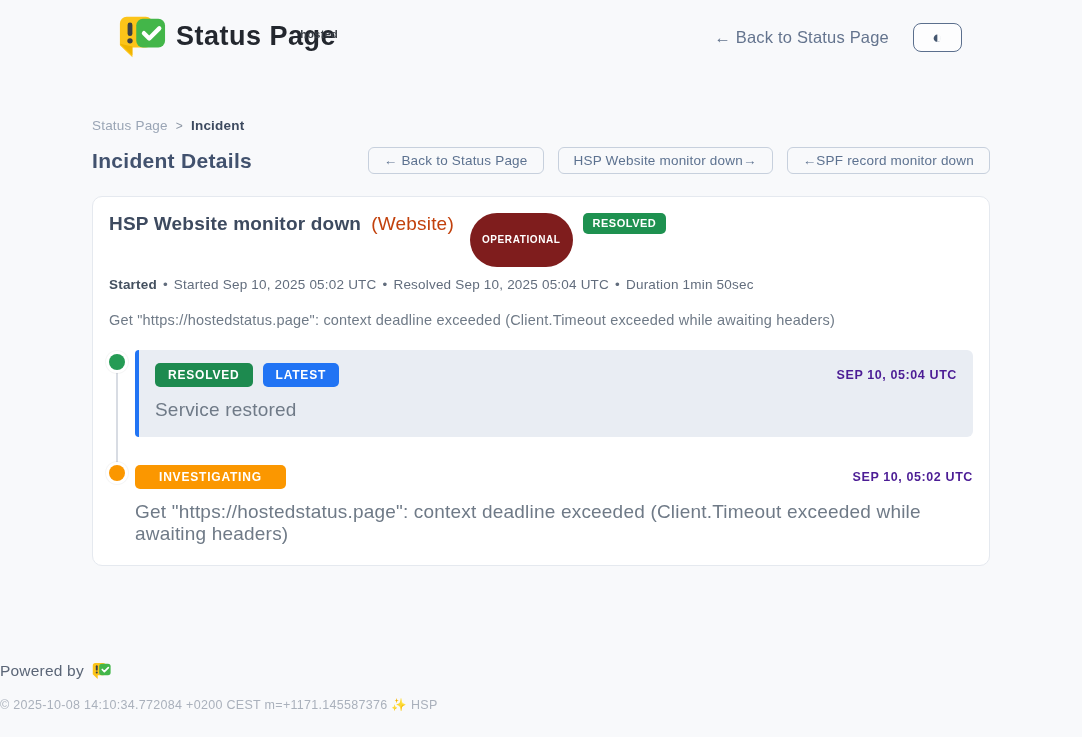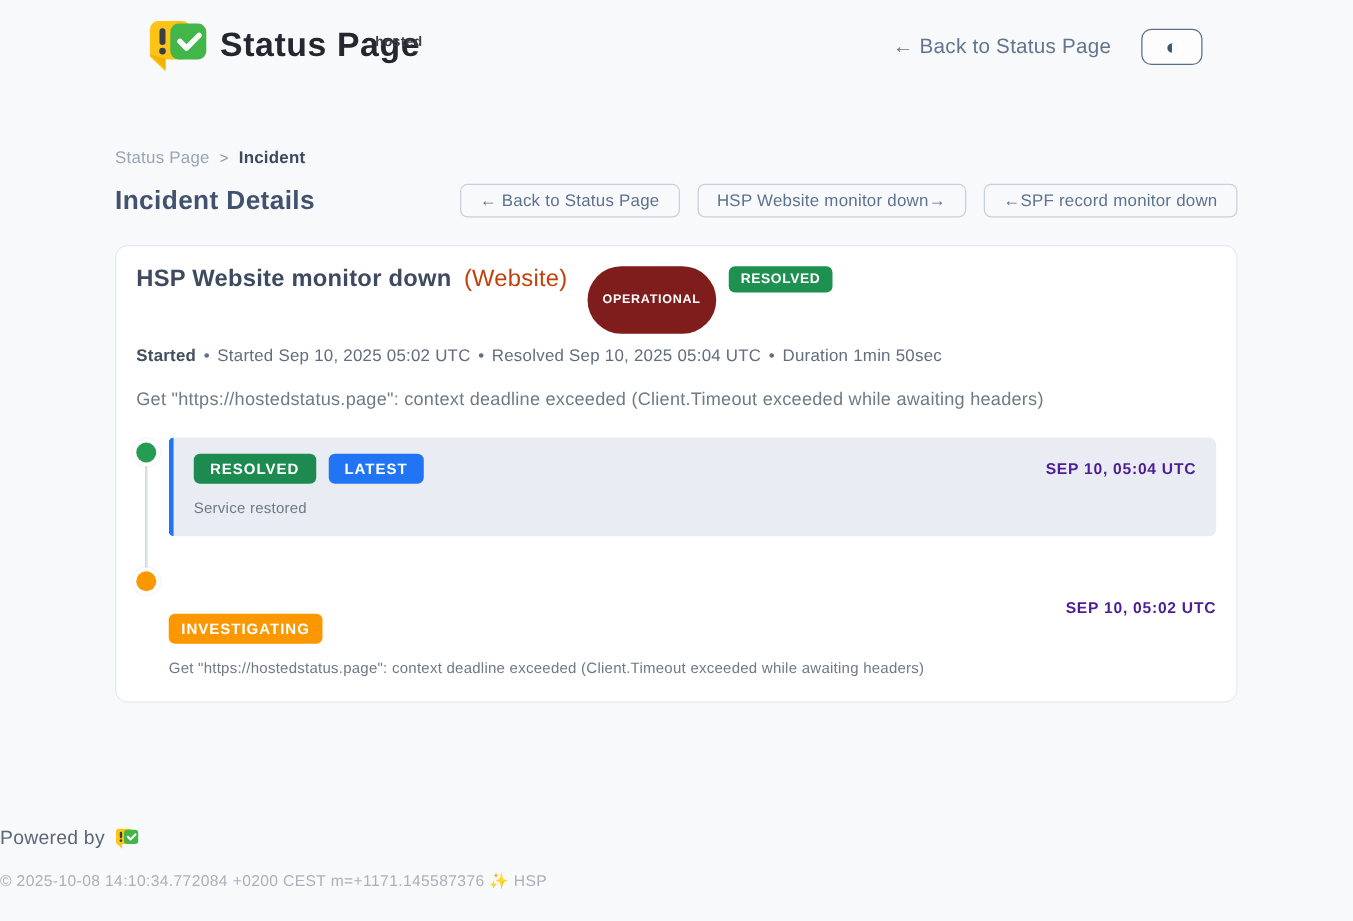--- a/index.html
+++ b/index.html
@@ -65,23 +65,23 @@
   .tl-dot { width:16px; height:16px; border-radius:50%; flex:0 0 16px; box-shadow:0 0 0 3px #ffffff, 0 0 0 4px rgba(0,0,0,0.04); }
   .tl-dot-green { background:#259b54; margin-top:4px; }
   .tl-dot-orange { background:#fb9700; margin-top:0px; }
   .tl-box {
     flex:1; background:#e9edf3; border-left:4px solid #2174f4; border-radius:4px 6px 6px 4px;
     padding:13px 16px 16px 16px;
   }
   .tl-badge-row { display:flex; align-items:center; gap:10px; }
   .badge-resolved { background:#1d8a4f; border-radius:5px; font-size:12px; padding:6px 13px; letter-spacing:0.8px; }
   .badge-latest   { background:#2174f4; border-radius:5px; font-size:12px; padding:6px 13px; letter-spacing:0.8px; }
-  .badge-investigating { background:#fb9700; border-radius:5px; font-size:12px; padding:6px 10px; letter-spacing:0.8px;margin-top:34px; }
+  .badge-investigating { background:#fb9700; border-radius:5px; font-size:12px; padding:6px 24px; letter-spacing:0.8px; }
   .tl-time { margin-left:auto; font-size:12.5px; font-weight:600; color:#4c1d95; letter-spacing:0.6px; }
-  .tl-msg { margin-top:12px; font-size:12px; color:#6f7a87; }
+  .tl-msg { margin-top:12px; font-size:19px; color:#6f7a87; }
   .tl-entry-plain { margin-top:28px; }
   .tl-plain-content { flex:1; padding-top:0; }
 
   
   .footer { position:absolute; left:0; right:0; bottom:0; text-align:left; }
   .powered { display:inline-flex; align-items:center; gap:8px; color:#5b6677; font-size:15.5px; cursor:pointer; }
   .copyright { margin-top:17px; margin-bottom:25px; font-size:12.5px; color:#aab1bc; letter-spacing:0.3px; }
   .logo-svg { display:block; }
 </style>
 </head>

